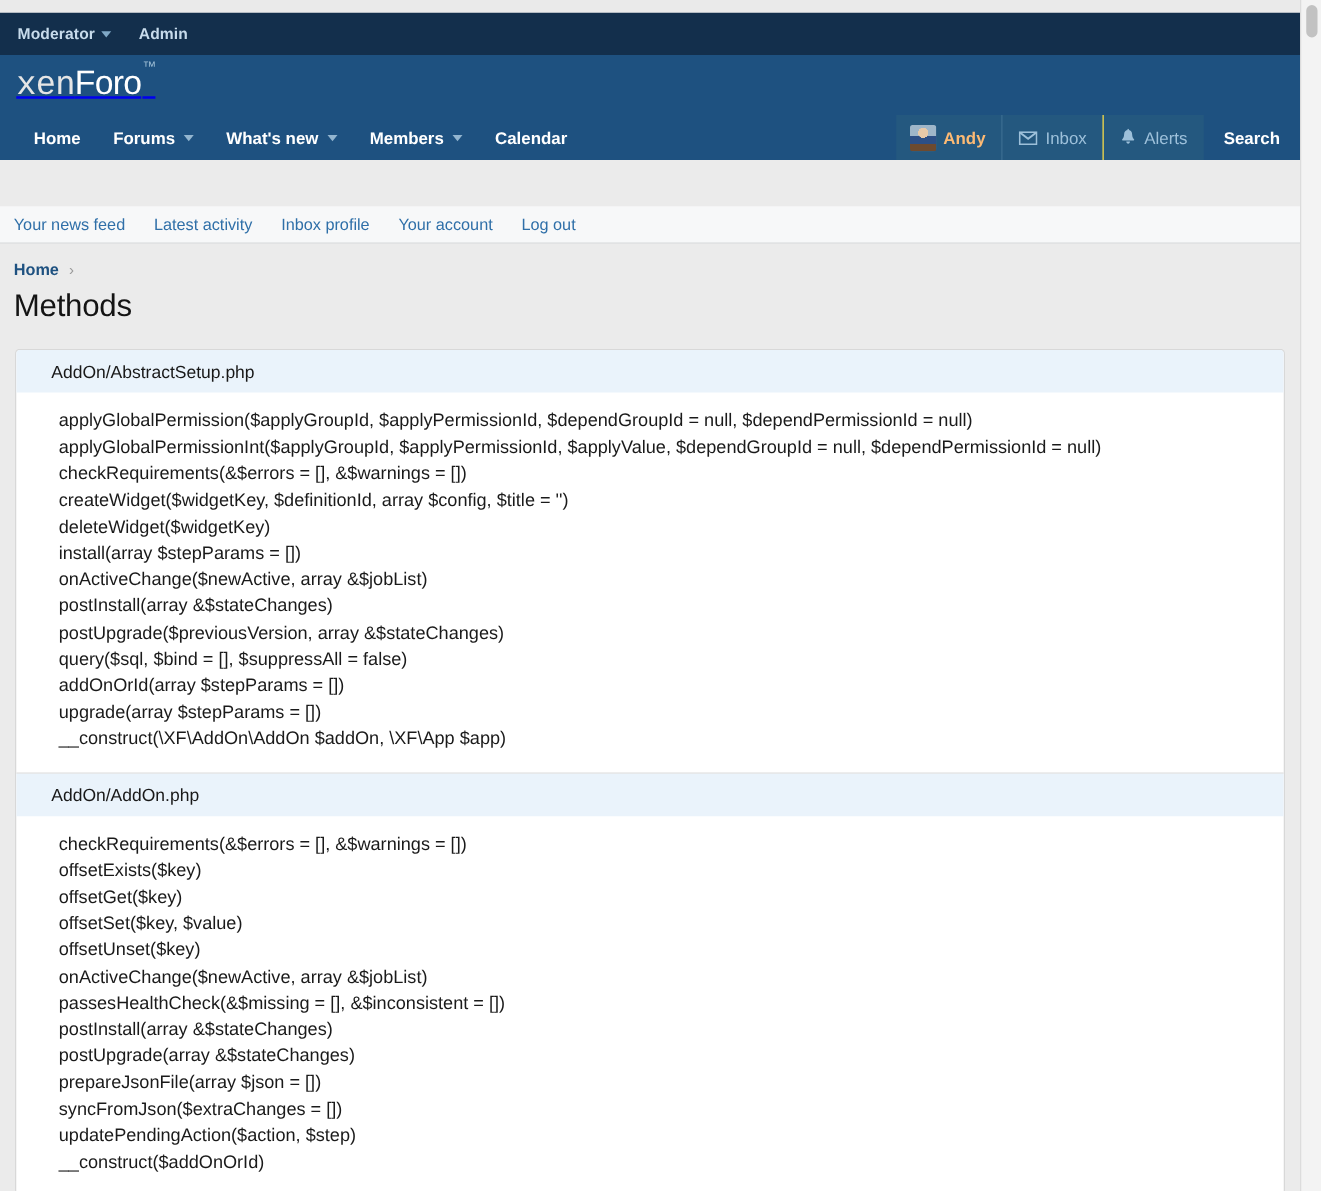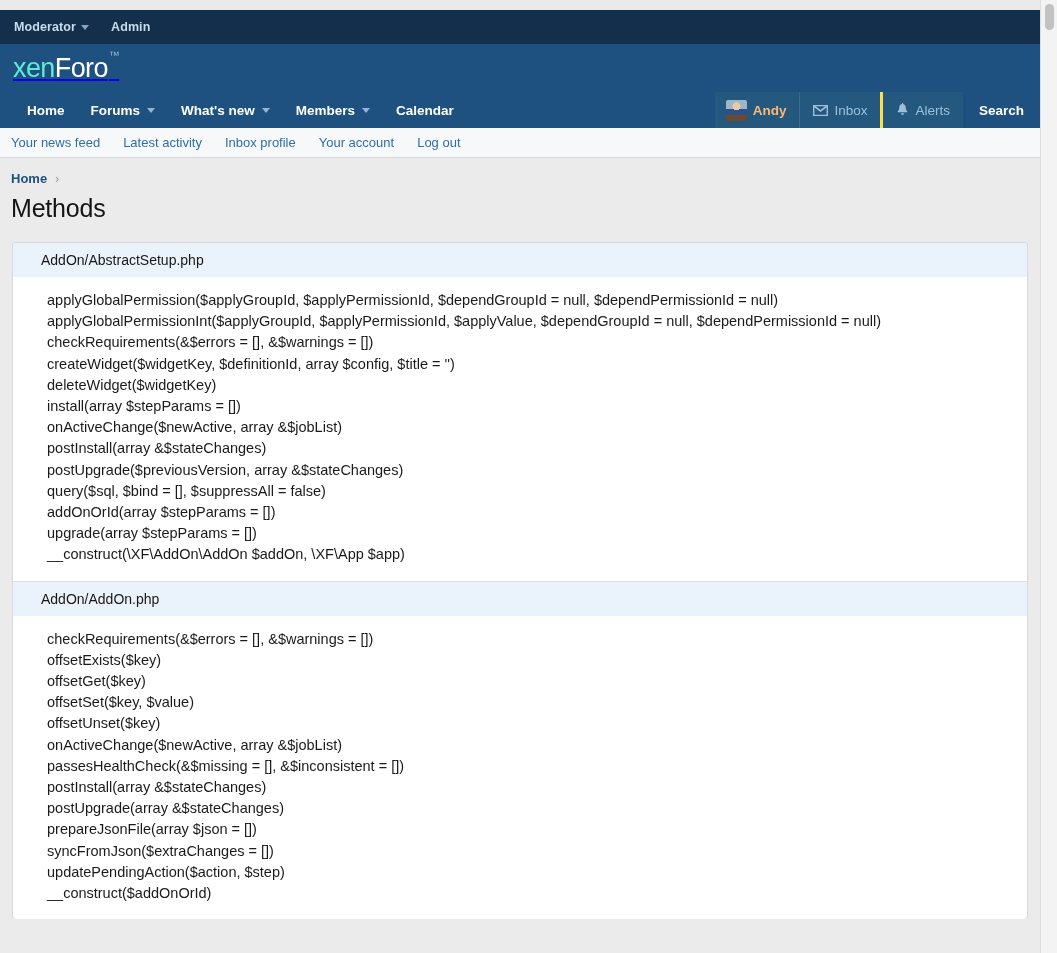--- a/index.html
+++ b/index.html
@@ -58,21 +58,21 @@
     align-items: center;
     padding-left: 13px;
   }
   .logo {
     font-size: 27px;
     line-height: 1;
     letter-spacing: -0.6px;
     position: relative;
     font-family: "Liberation Sans", sans-serif;
   }
-  .logo .lo-a { color: #5eead4; font-weight: 300; }
+  .logo .lo-a { color: #e5e5e5; font-weight: 300; font-family: Liberation Mono, monospace; }
   .logo .lo-b { color: #ffffff; font-weight: 400; }
   .logo .tm {
     font-size: 11px;
     color: #9dbdd4;
     vertical-align: super;
     position: relative; top: -8px; left: 1px;
   }
 
   
   .navband {
@@ -122,41 +122,42 @@
     background-color: #8fa7bd;
     flex: none;
     overflow: hidden;
   }
   .nav-ico {
     display: flex; align-items: center; gap: 6px;
     padding: 0 13px;
     color: #9dc0da;
     font-size: 13.5px;
     text-decoration: none;
-    border-right: 3px solid #fde047;
+    border-right: 1px solid #fde047;
   }
   .nav-ico:last-child { border-right: none; }
   .nav-search {
     display: flex; align-items: center;
     padding: 0 16px;
     color: #ffffff;
     font-size: 13.5px;
     font-weight: bold;
     text-decoration: none;
   }
   .svg-ico { display: block; }
 
   
   .subnav {
     height: 30px;
     background: #f7f8f9;
     border-bottom: 1px solid #d6d8da;
     display: flex; align-items: center;
     padding-left: 11px;
     gap: 23px;
+    margin-top: 37px;
   }
   .subnav a {
     color: #2f6fa8;
     font-size: 13px;
     text-decoration: none;
     white-space: nowrap;
   }
 
   
   .crumbwrap { background: #ebebeb; padding: 13px 0 0 11px; }

